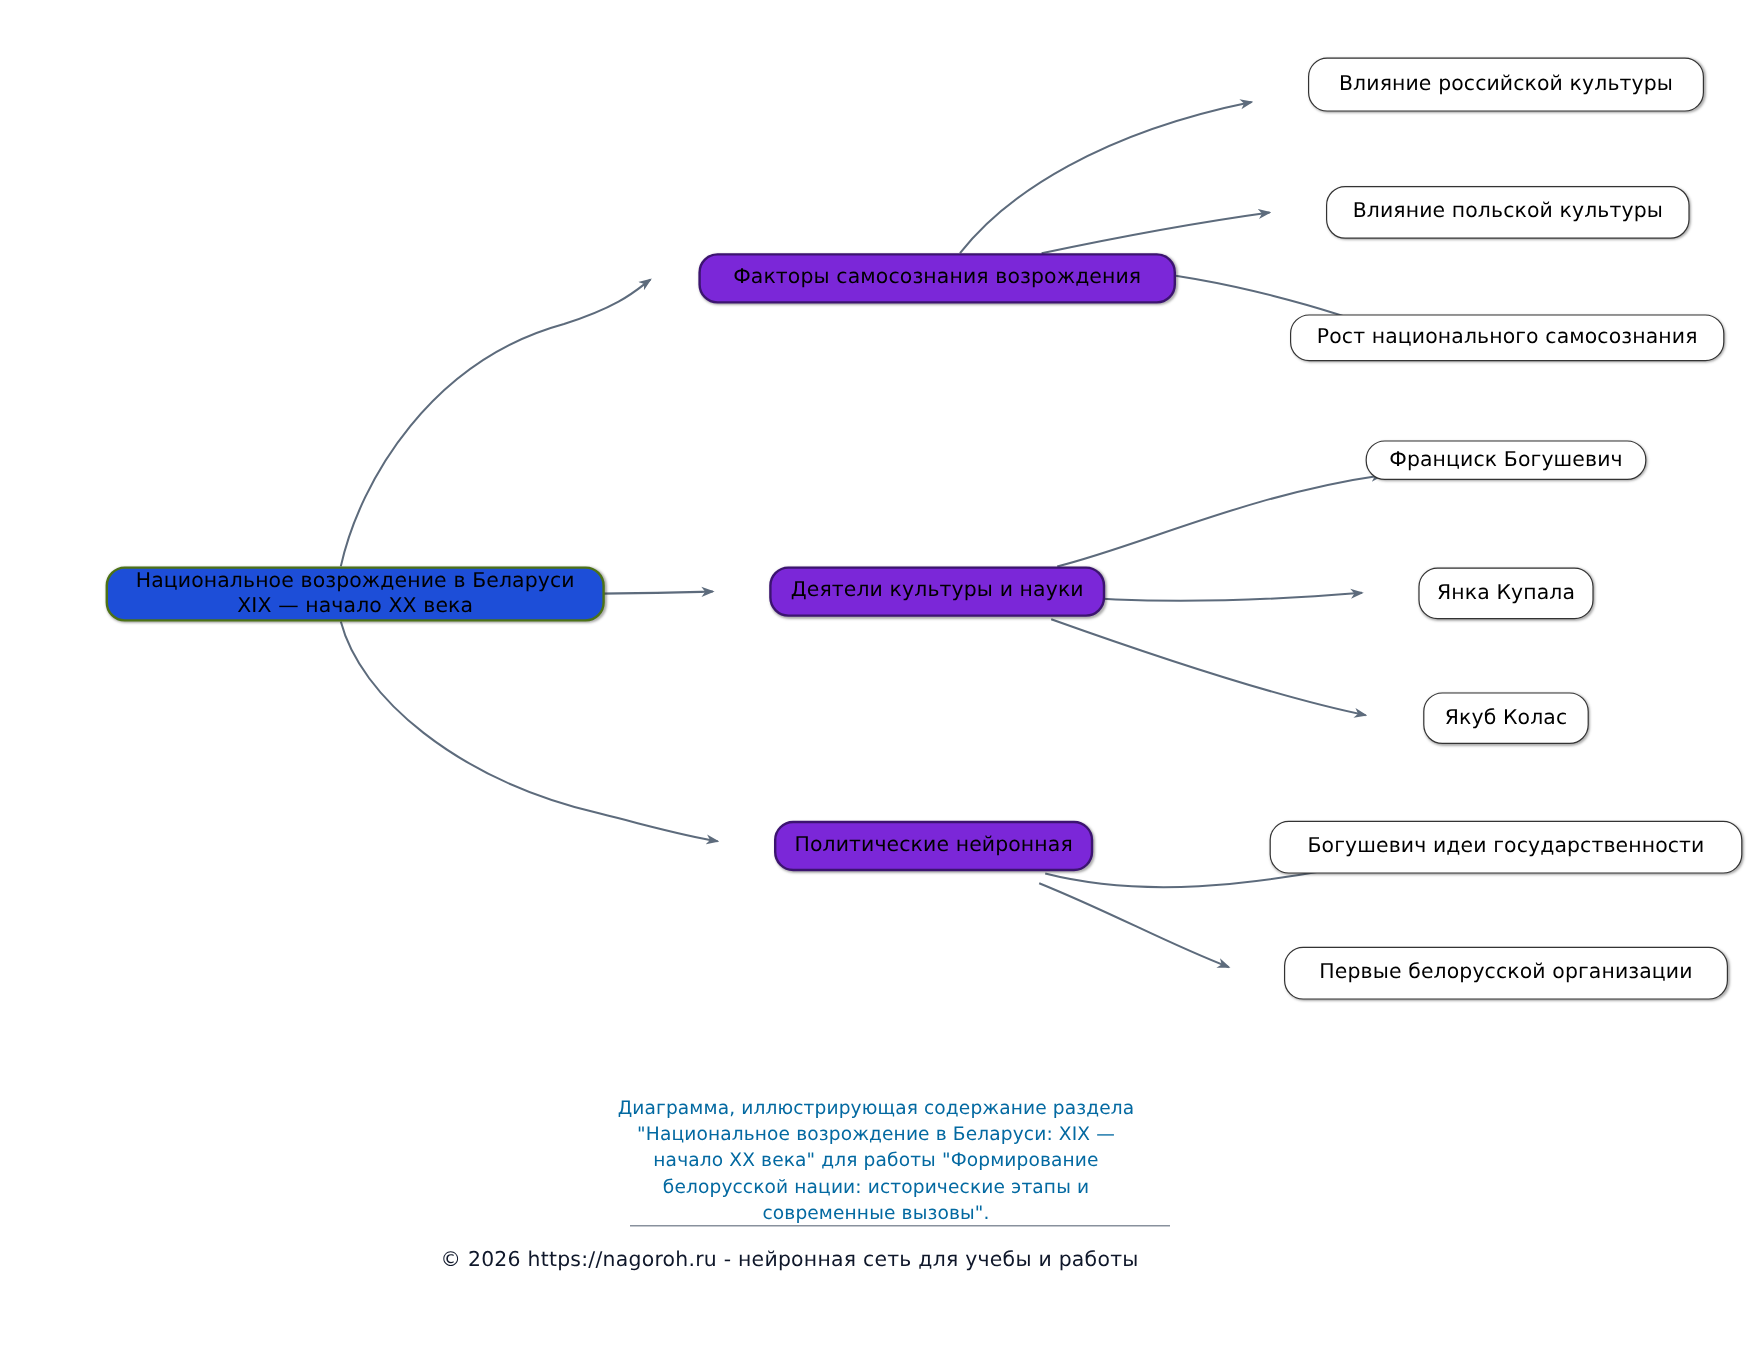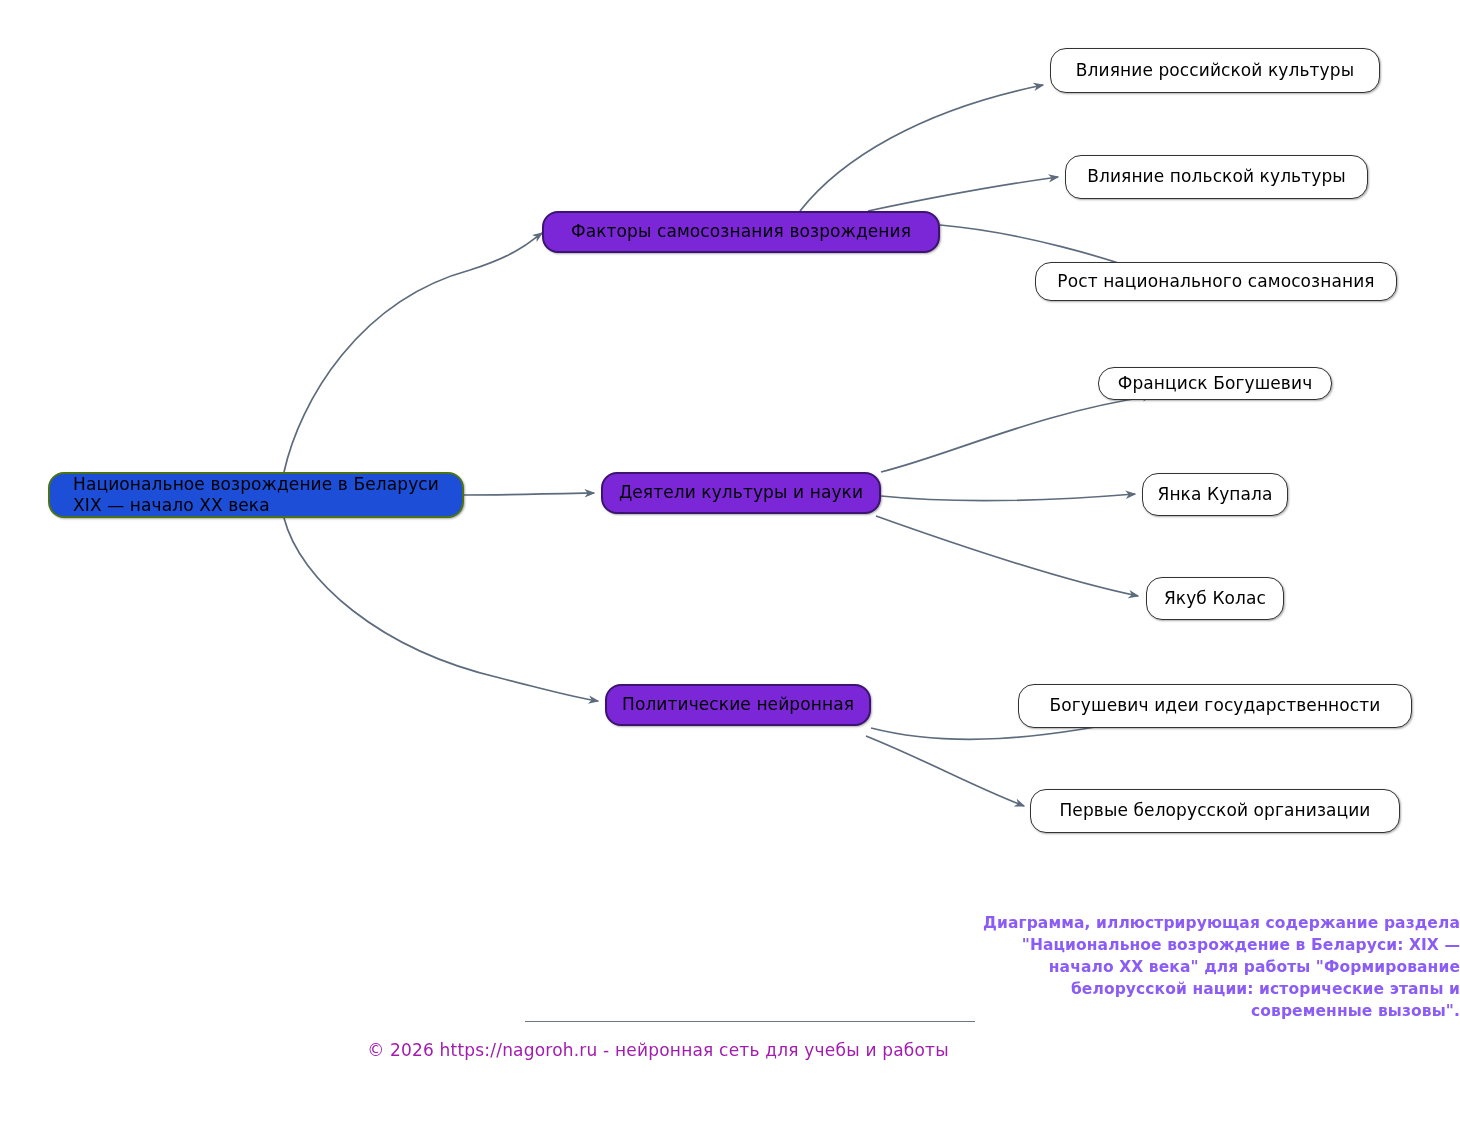--- a/index.html
+++ b/index.html
@@ -31,29 +31,31 @@
     height: 1141px;
     pointer-events: none;
   }
 
   .node {
     position: absolute;
     box-sizing: border-box;
     display: flex;
     align-items: center;
     justify-content: center;
+    text-align: center;
     border-radius: 14px;
     border: 1.6px solid #333333;
     background: #ffffff;
     color: #000000;
     font-size: 17px;
     line-height: 1.25;
     letter-spacing: 0.1px;
     white-space: pre-line;
     box-shadow: 1px 1px 2px rgba(40,40,40,0.38);
+    margin-left: 40px;
   }
 
   .node.root {
     background: #1d4ed8;
     border-color: #4c7216;
     border-width: 2px;
     border-radius: 16px;
     font-size: 17px;
   }
 
@@ -69,25 +71,25 @@
   .node.leaf {
     border-radius: 16px;
   }
 
   
   .caption {
     position: absolute;
     left: 0;
     top: 912px;
     width: 1460px;
-    text-align: right;
+    text-align: center;
     font-size: 15.5px;
-    font-weight: bold;
+    font-weight: normal;
     line-height: 1.42;
-    color: #8b5cf6;
+    color: #0369a1;
     letter-spacing: 0.1px;
   }
   .caption-line {
     display: block;
   }
 
   .divider {
     position: absolute;
     left: 525px;
     top: 1021px;
@@ -96,21 +98,21 @@
     border-top: 1.6px solid #6b7785;
   }
 
   .footer {
     position: absolute;
     left: 0;
     top: 1040px;
     width: 1316px;
     text-align: center;
     font-size: 17px;
-    color: #a21caf;
+    color: #0f172a;
     font-family: "DejaVu Sans", "Liberation Sans", sans-serif;
     letter-spacing: 0.2px;
   }
 </style>
 </head>
 <body>
 
 <div id="canvas">
 
   <svg class="edge-layer" viewBox="0 0 1460 1141" width="1460" height="1141" xmlns="http://www.w3.org/2000/svg">

